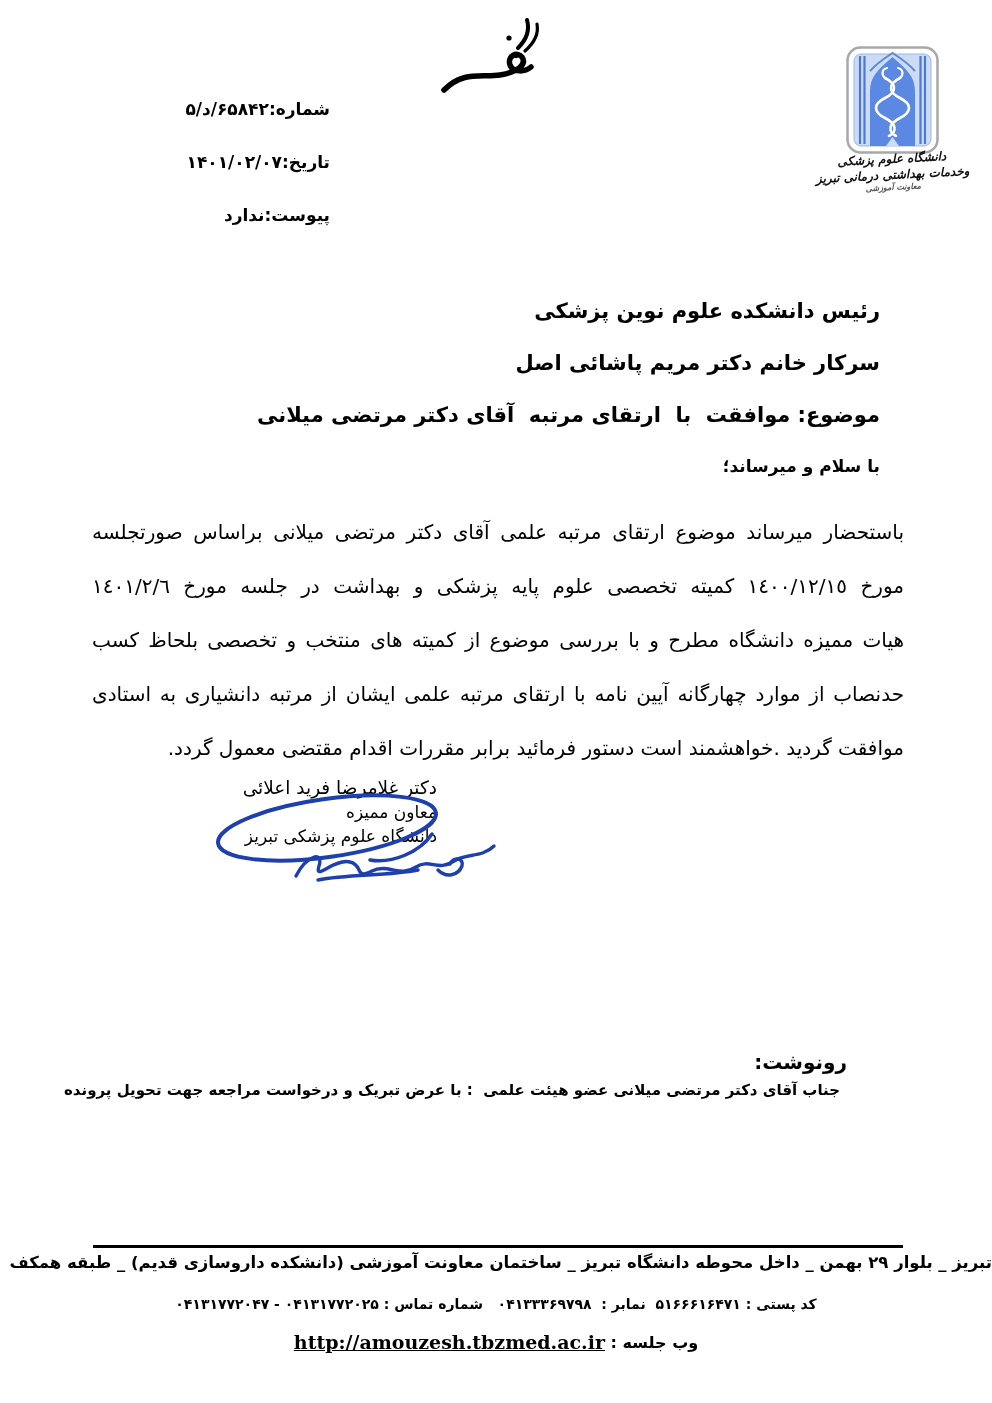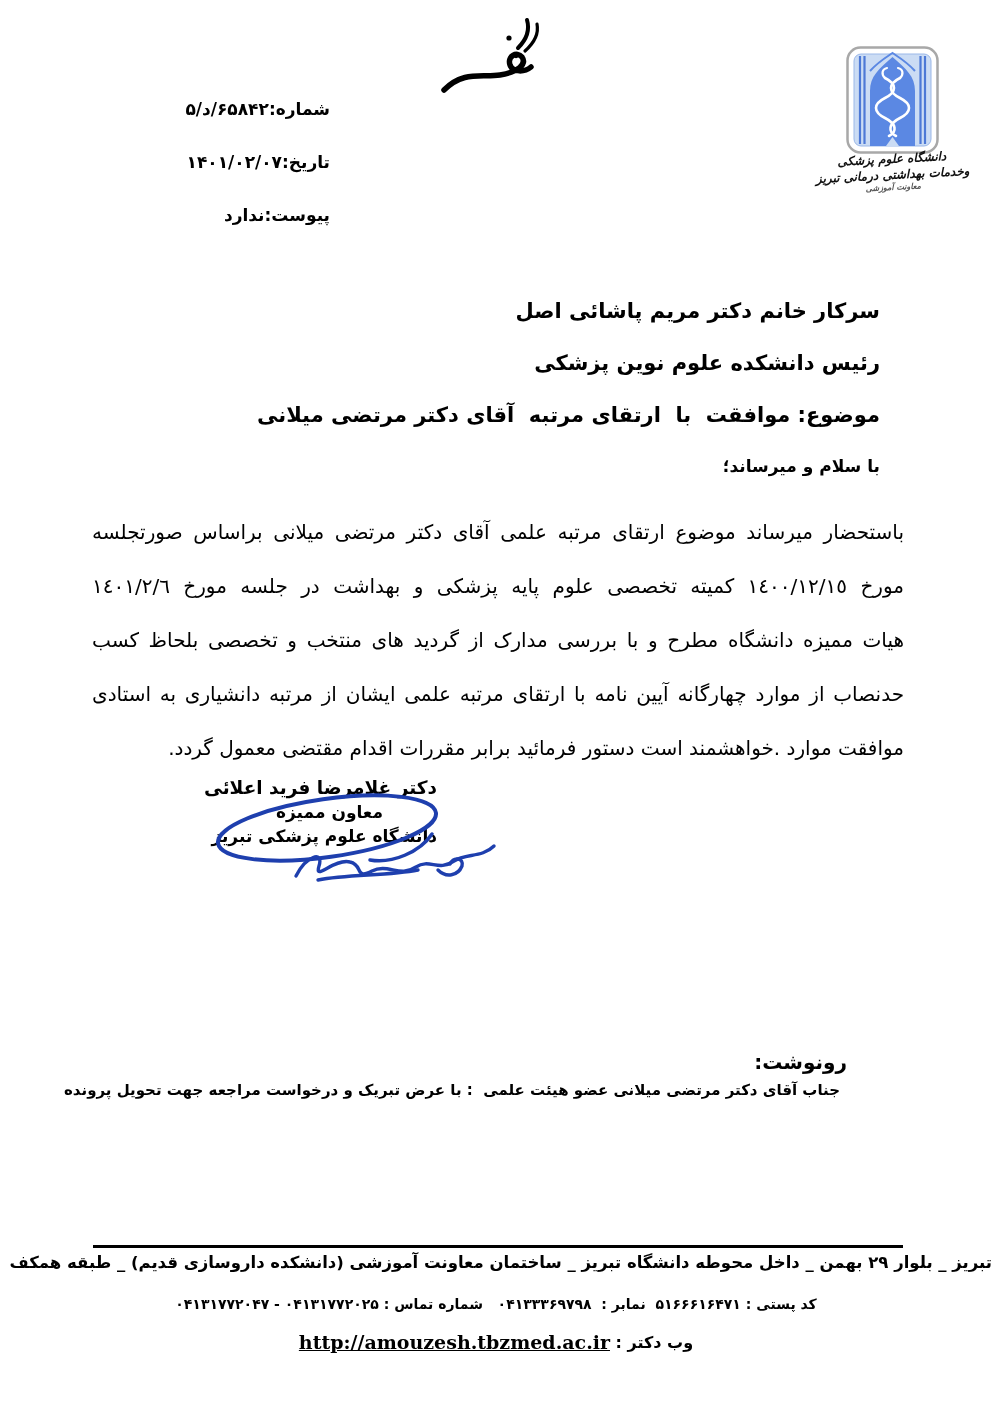--- a/index.html
+++ b/index.html
@@ -28,21 +28,21 @@
   .besm{left:430px;top:12px;width:150px;height:100px;}
   
   .recipient{right:112px;top:297px;text-align:right;font-weight:bold;font-size:21px;}
   .recipient div{line-height:28px;margin-bottom:24px;white-space:pre;}
   .salutation{right:112px;top:456px;font-weight:bold;font-size:17px;white-space:pre;}
   
   .body-text{left:92px;top:505px;width:812px;font-size:20px;}
   .body-line{line-height:54px;text-align:justify;text-align-last:justify;white-space:normal;}
   .body-line.last{text-align-last:right;}
   
-  .sig-block{left:222px;top:776px;width:215px;text-align:center;font-weight:bold;}
+  .sig-block{left:222px;top:776px;width:215px;font-weight:normal;}
   .sig-name{font-size:18.5px;line-height:24px;white-space:nowrap;}
   .sig-title{font-size:17px;line-height:24px;}
   .sig-org{font-size:17px;line-height:24px;white-space:nowrap;}
   .sig-ellipse{left:212px;top:790px;width:235px;height:82px;}
   .sig-scribble{left:288px;top:836px;width:215px;height:58px;}
   
   .cc-label{right:145px;top:1050px;font-weight:bold;font-size:20px;white-space:nowrap;}
   .cc-line{right:152px;top:1081px;font-weight:bold;font-size:15px;white-space:pre;}
   
   .footer-rule{left:93px;top:1245px;width:810px;height:3px;background:#000;}
@@ -85,33 +85,33 @@
     <div class="cap3">معاونت آموزشی</div>
   </div>
 
   <div class="abs hdr-meta">
     <div>شماره:۶۵۸۴۲/د/۵</div>
     <div>تاریخ:۱۴۰۱/۰۲/۰۷</div>
     <div>پیوست:ندارد</div>
   </div>
 
   <div class="abs recipient">
+    <div>رئیس دانشکده علوم نوین پزشکی</div>
     <div>سرکار خانم دکتر مریم پاشائی اصل</div>
-    <div>رئیس دانشکده علوم نوین پزشکی</div>
     <div>موضوع: موافقت  با  ارتقای مرتبه  آقای دکتر مرتضی میلانی</div>
   </div>
 
   <div class="abs salutation">با سلام و میرساند؛</div>
 
   <div class="abs body-text">
     <div class="body-line">باستحضار میرساند موضوع ارتقای مرتبه علمی آقای دکتر  مرتضی میلانی  براساس صورتجلسه</div>
     <div class="body-line">مورخ ١٤٠٠/١٢/١٥ کمیته تخصصی علوم پایه پزشکی و بهداشت در جلسه مورخ ١٤٠١/٢/٦</div>
-    <div class="body-line">هیات ممیزه دانشگاه مطرح و با بررسی مدارک از گردید های منتخب و تخصصی بلحاظ کسب</div>
+    <div class="body-line">هیات ممیزه دانشگاه مطرح و با بررسی موضوع از کمیته های منتخب و تخصصی بلحاظ کسب</div>
     <div class="body-line">حدنصاب از موارد چهارگانه آیین نامه با ارتقای مرتبه علمی ایشان از مرتبه دانشیاری به استادی</div>
-    <div class="body-line last">موافقت موارد .خواهشمند است دستور فرمائید برابر مقررات اقدام مقتضی معمول گردد.</div>
+    <div class="body-line last">موافقت گردید .خواهشمند است دستور فرمائید برابر مقررات اقدام مقتضی معمول گردد.</div>
   </div>
 
   <div class="abs sig-block">
     <div class="sig-name">دکتر غلامرضا فرید اعلائی</div>
     <div class="sig-title">معاون ممیزه</div>
     <div class="sig-org">دانشگاه علوم پزشکی تبریز</div>
   </div>
   <svg class="abs sig-ellipse" viewBox="0 0 235 82" xmlns="http://www.w3.org/2000/svg">
     <ellipse cx="115" cy="38" rx="110" ry="29" fill="none" stroke="#1e3fae" stroke-width="4" transform="rotate(-8 115 38)"></ellipse>
     <path d="M220,44 C208,62 180,74 158,70" fill="none" stroke="#1e3fae" stroke-width="3.5" stroke-linecap="round"></path>
@@ -124,17 +124,17 @@
     </g>
   </svg>
 
   <div class="abs cc-label">رونوشت:</div>
   <div class="abs cc-line">جناب آقای دکتر مرتضی میلانی عضو هیئت علمی  : با عرض تبریک و درخواست مراجعه جهت تحویل پرونده</div>
 
   <div class="abs footer-rule"></div>
   <div class="abs footer-line1">تبریز _ بلوار ۲۹ بهمن _ داخل محوطه دانشگاه تبریز _ ساختمان معاونت آموزشی (دانشکده داروسازی قدیم) _ طبقه همکف</div>
   <div class="abs footer-line2">کد پستی : ۵۱۶۶۶۱۶۴۷۱  نمابر :  ۰۴۱۳۳۳۶۹۷۹۸   شماره تماس : ۰۴۱۳۱۷۷۲۰۲۵ - ۰۴۱۳۱۷۷۲۰۴۷</div>
   <div class="abs footer-line3">
-    <span class="site-label">وب دکتر : </span>
+    <span class="site-label">وب جلسه : </span>
     <span class="site-url">http://amouzesh.tbzmed.ac.ir</span>
   </div>
 
 </div>
 
 </body></html>

